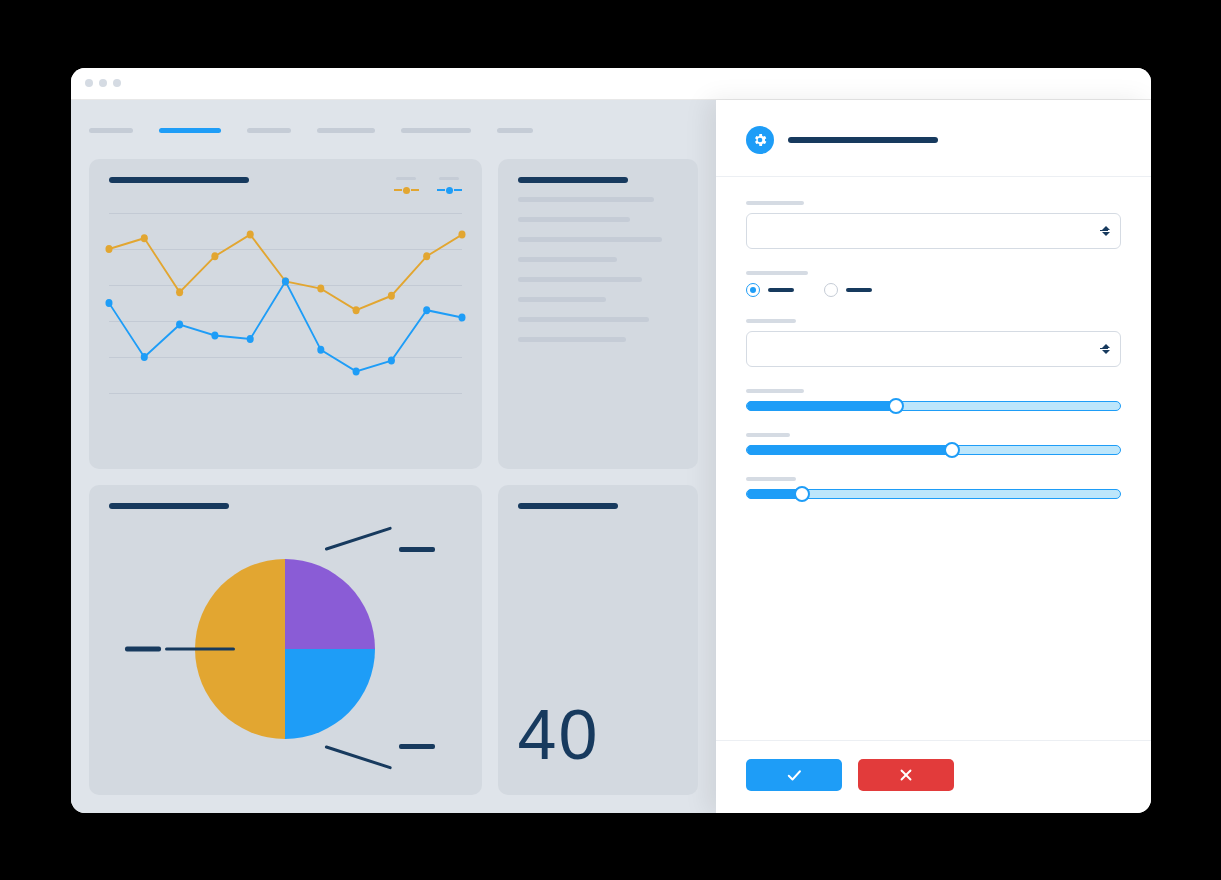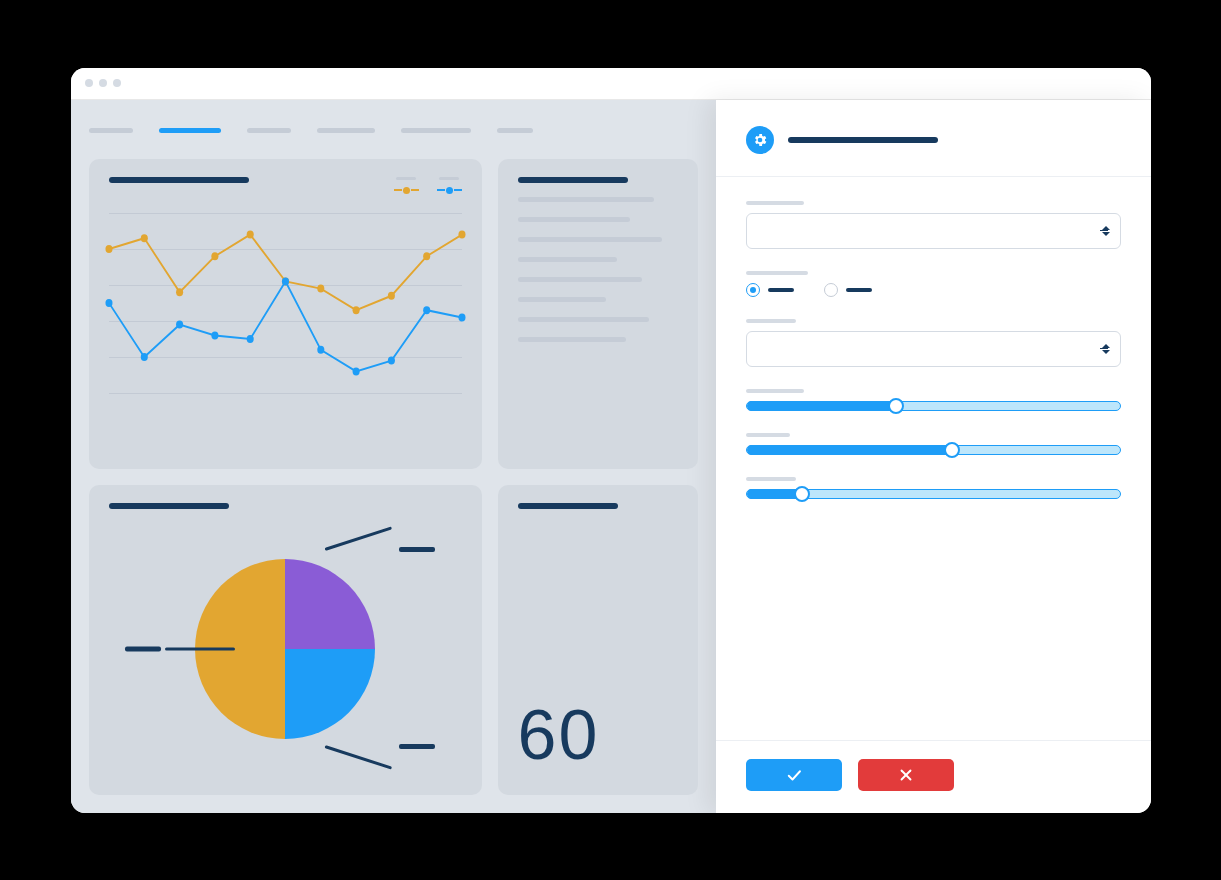--- a/index.html
+++ b/index.html
@@ -292,21 +292,21 @@
             </div>
             <div class="pie-label" style="right:calc(50% + 50px); top:50%; transform:translateY(-50%); flex-direction:row-reverse;">
               <div class="bar" style="width:70px;"></div>
               <div class="txt" style="margin-right:4px;"></div>
             </div>
           </div>
         </div>
 
         <div class="card">
           <div class="card-title" style="width:100px"></div>
-          <div class="big-num">60</div>
+          <div class="big-num">40</div>
         </div>
 
       </div>
     </div>
 
     <div class="sidepanel">
       <div class="panel-header">
         <div class="gear-badge">
           <svg viewBox="0 0 24 24" width="16" height="16" fill="#fff">
               <path d="M19.4 13a7.5 7.5 0 000-2l2.1-1.6-2-3.5-2.5 1a7.5 7.5 0 00-1.7-1L15 3h-4l-.3 2.9a7.5 7.5 0 00-1.7 1l-2.5-1-2 3.5L6.6 11a7.5 7.5 0 000 2l-2.1 1.6 2 3.5 2.5-1a7.5 7.5 0 001.7 1L11 21h4l.3-2.9a7.5 7.5 0 001.7-1l2.5 1 2-3.5L19.4 13zM12 15.5A3.5 3.5 0 1115.5 12 3.5 3.5 0 0112 15.5z"></path>

